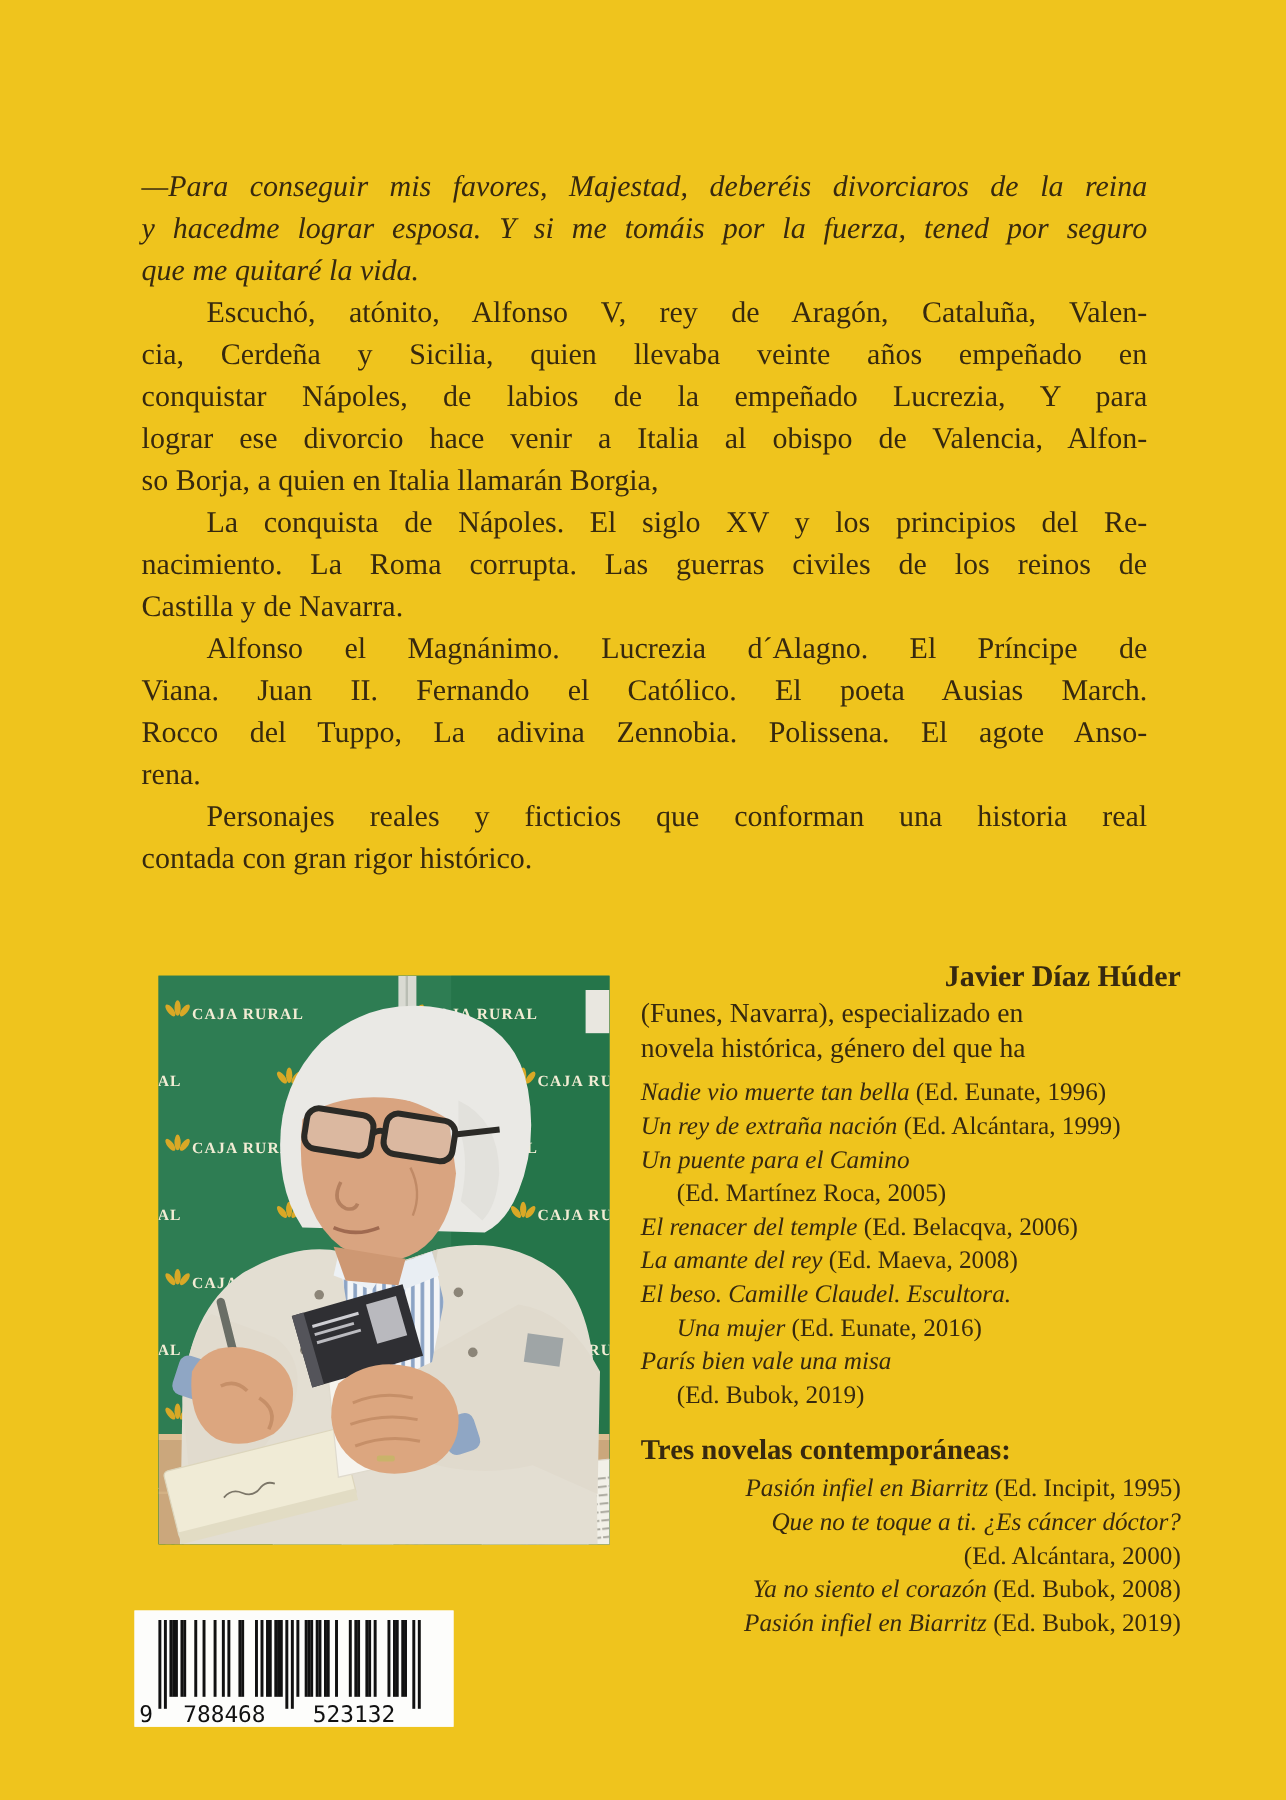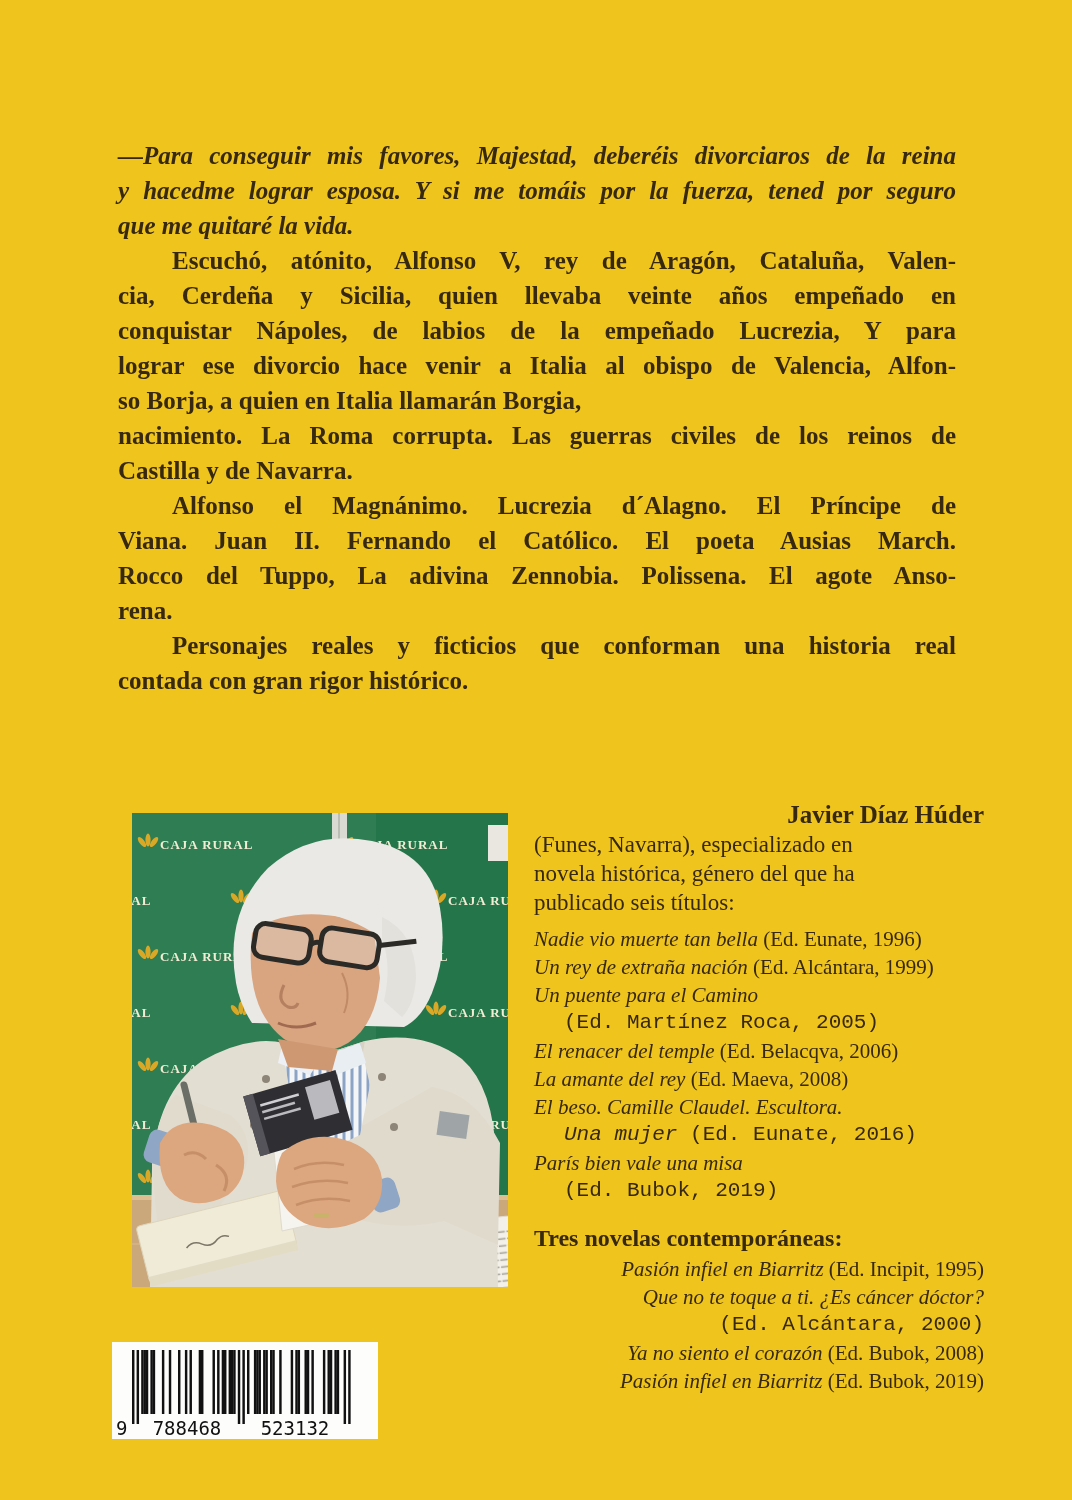--- a/index.html
+++ b/index.html
@@ -7,36 +7,36 @@
     width:1072px;height:1500px;position:relative;overflow:hidden;
     background:#EFC41D;
     font-family:"Liberation Serif", serif;
   }
   .cover{position:absolute;inset:0;}
   
   .synopsis{
     position:absolute;left:118px;top:138px;width:838px;
     color:#37290F;font-size:25px;line-height:35px;
   }
-  .syn-line{white-space:normal;font-weight:bold;}
+  .syn-line{white-space:normal;}
   .syn-line.just{text-align:justify;text-align-last:justify;}
   .syn-line.it{font-style:italic;}
   .syn-line.ind{text-indent:54px;}
   
   .bio-col{
     position:absolute;left:534px;top:800px;width:450px;
     color:#37290F;
   }
   .author-name{font-weight:bold;font-size:25px;line-height:30px;text-align:right;}
   .bio-line{font-size:23px;line-height:29px;}
   .book-list{margin-top:8px;}
   .book-list.second{margin-top:2px;text-align:right;}
   .book-line{font-size:21px;line-height:28px;white-space:nowrap;}
   .book-line .it{font-style:italic;}
-  .book-line.cont{padding-left:30px;font-family:Liberation Mono, monospace;}
+  .book-line.cont{padding-left:30px;}
   .list-heading{font-weight:bold;font-size:24px;line-height:30px;margin-top:18px;}
   
   .photo{
     position:absolute;left:117px;top:798px;width:376px;height:474px;
     background:#2E7D53;overflow:hidden;
   }
   .photo svg{display:block;}
   .logo-text{
     font-family:"Liberation Serif", serif;font-weight:bold;font-size:13px;
     letter-spacing:1px;
@@ -58,20 +58,21 @@
 
   <section class="synopsis">
       <div class="syn-line just it">—Para conseguir mis favores, Majestad, deberéis divorciaros de la reina</div>
       <div class="syn-line just it">y hacedme lograr esposa. Y si me tomáis por la fuerza, tened por seguro</div>
       <div class="syn-line it">que me quitaré la vida.</div>
       <div class="syn-line just ind">Escuchó, atónito, Alfonso V, rey de Aragón, Cataluña, Valen-</div>
       <div class="syn-line just">cia, Cerdeña y Sicilia, quien llevaba veinte años empeñado en</div>
       <div class="syn-line just">conquistar Nápoles, de labios de la empeñado Lucrezia, Y para</div>
       <div class="syn-line just">lograr ese divorcio hace venir a Italia al obispo de Valencia, Alfon-</div>
       <div class="syn-line">so Borja, a quien en Italia llamarán Borgia,</div>
+      <div class="syn-line just ind">La conquista de Nápoles. El siglo XV y los principios del Re-</div>
       <div class="syn-line just">nacimiento. La Roma corrupta. Las guerras civiles de los reinos de</div>
       <div class="syn-line">Castilla y de Navarra.</div>
       <div class="syn-line just ind">Alfonso el Magnánimo. Lucrezia d´Alagno. El Príncipe de</div>
       <div class="syn-line just">Viana. Juan II. Fernando el Católico. El poeta Ausias March.</div>
       <div class="syn-line just">Rocco del Tuppo, La adivina Zennobia. Polissena. El agote Anso-</div>
       <div class="syn-line">rena.</div>
       <div class="syn-line just ind">Personajes reales y ficticios que conforman una historia real</div>
       <div class="syn-line">contada con gran rigor histórico.</div>
     </section>
 
@@ -233,21 +234,20 @@
         <rect x="182" y="400" width="15" height="5" rx="2" fill="#C9B36A"></rect>
       </g>
     </svg>
   </figure>
 
   <aside class="bio-col">
     <div class="author-name">Javier Díaz Húder</div>
     <div>
         <div class="bio-line">(Funes, Navarra), especializado en</div>
         <div class="bio-line">novela histórica, género del que ha</div>
-        <div class="bio-line">publicado seis títulos:</div>
       </div>
     <div class="book-list">
         <div class="book-line"><span class="it">Nadie vio muerte tan bella</span><span class="rm"> (Ed. Eunate, 1996)</span></div>
         <div class="book-line"><span class="it">Un rey de extraña nación</span><span class="rm"> (Ed. Alcántara, 1999)</span></div>
         <div class="book-line"><span class="it">Un puente para el Camino</span></div>
         <div class="book-line cont"><span class="rm">(Ed. Martínez Roca, 2005)</span></div>
         <div class="book-line"><span class="it">El renacer del temple</span><span class="rm"> (Ed. Belacqva, 2006)</span></div>
         <div class="book-line"><span class="it">La amante del rey</span><span class="rm"> (Ed. Maeva, 2008)</span></div>
         <div class="book-line"><span class="it">El beso. Camille Claudel. Escultora.</span></div>
         <div class="book-line cont"><span class="it">Una mujer</span><span class="rm"> (Ed. Eunate, 2016)</span></div>

